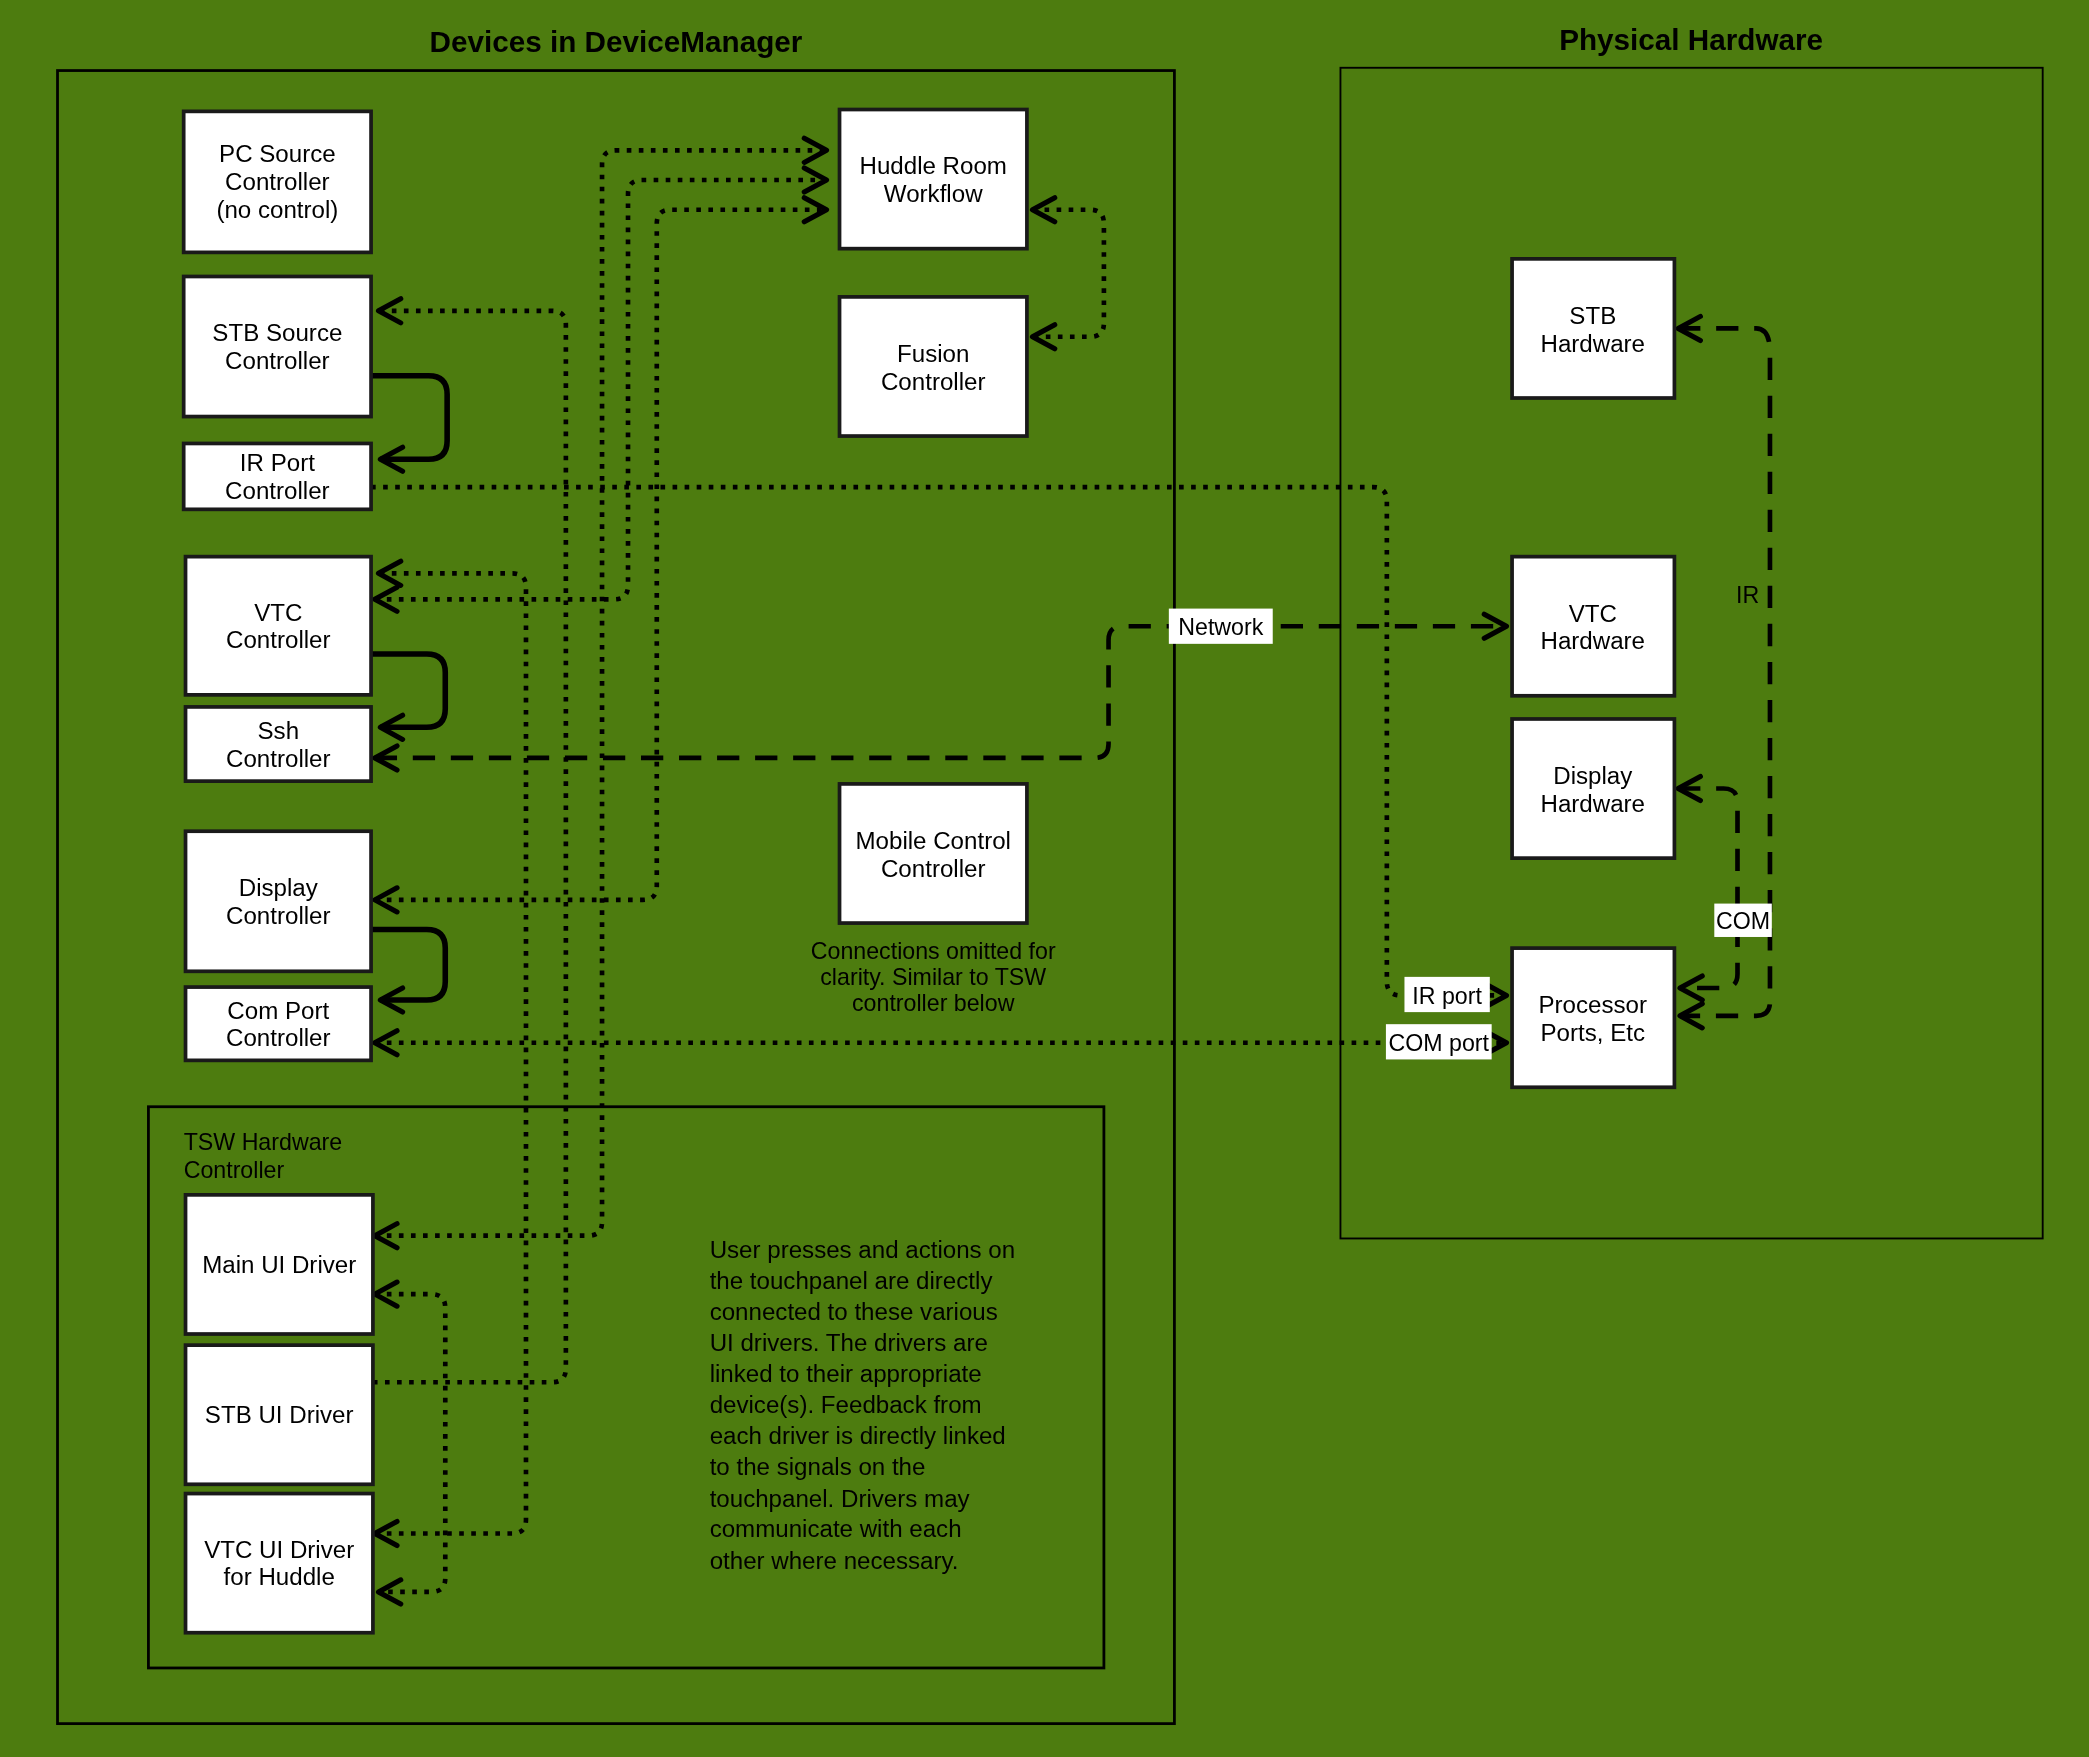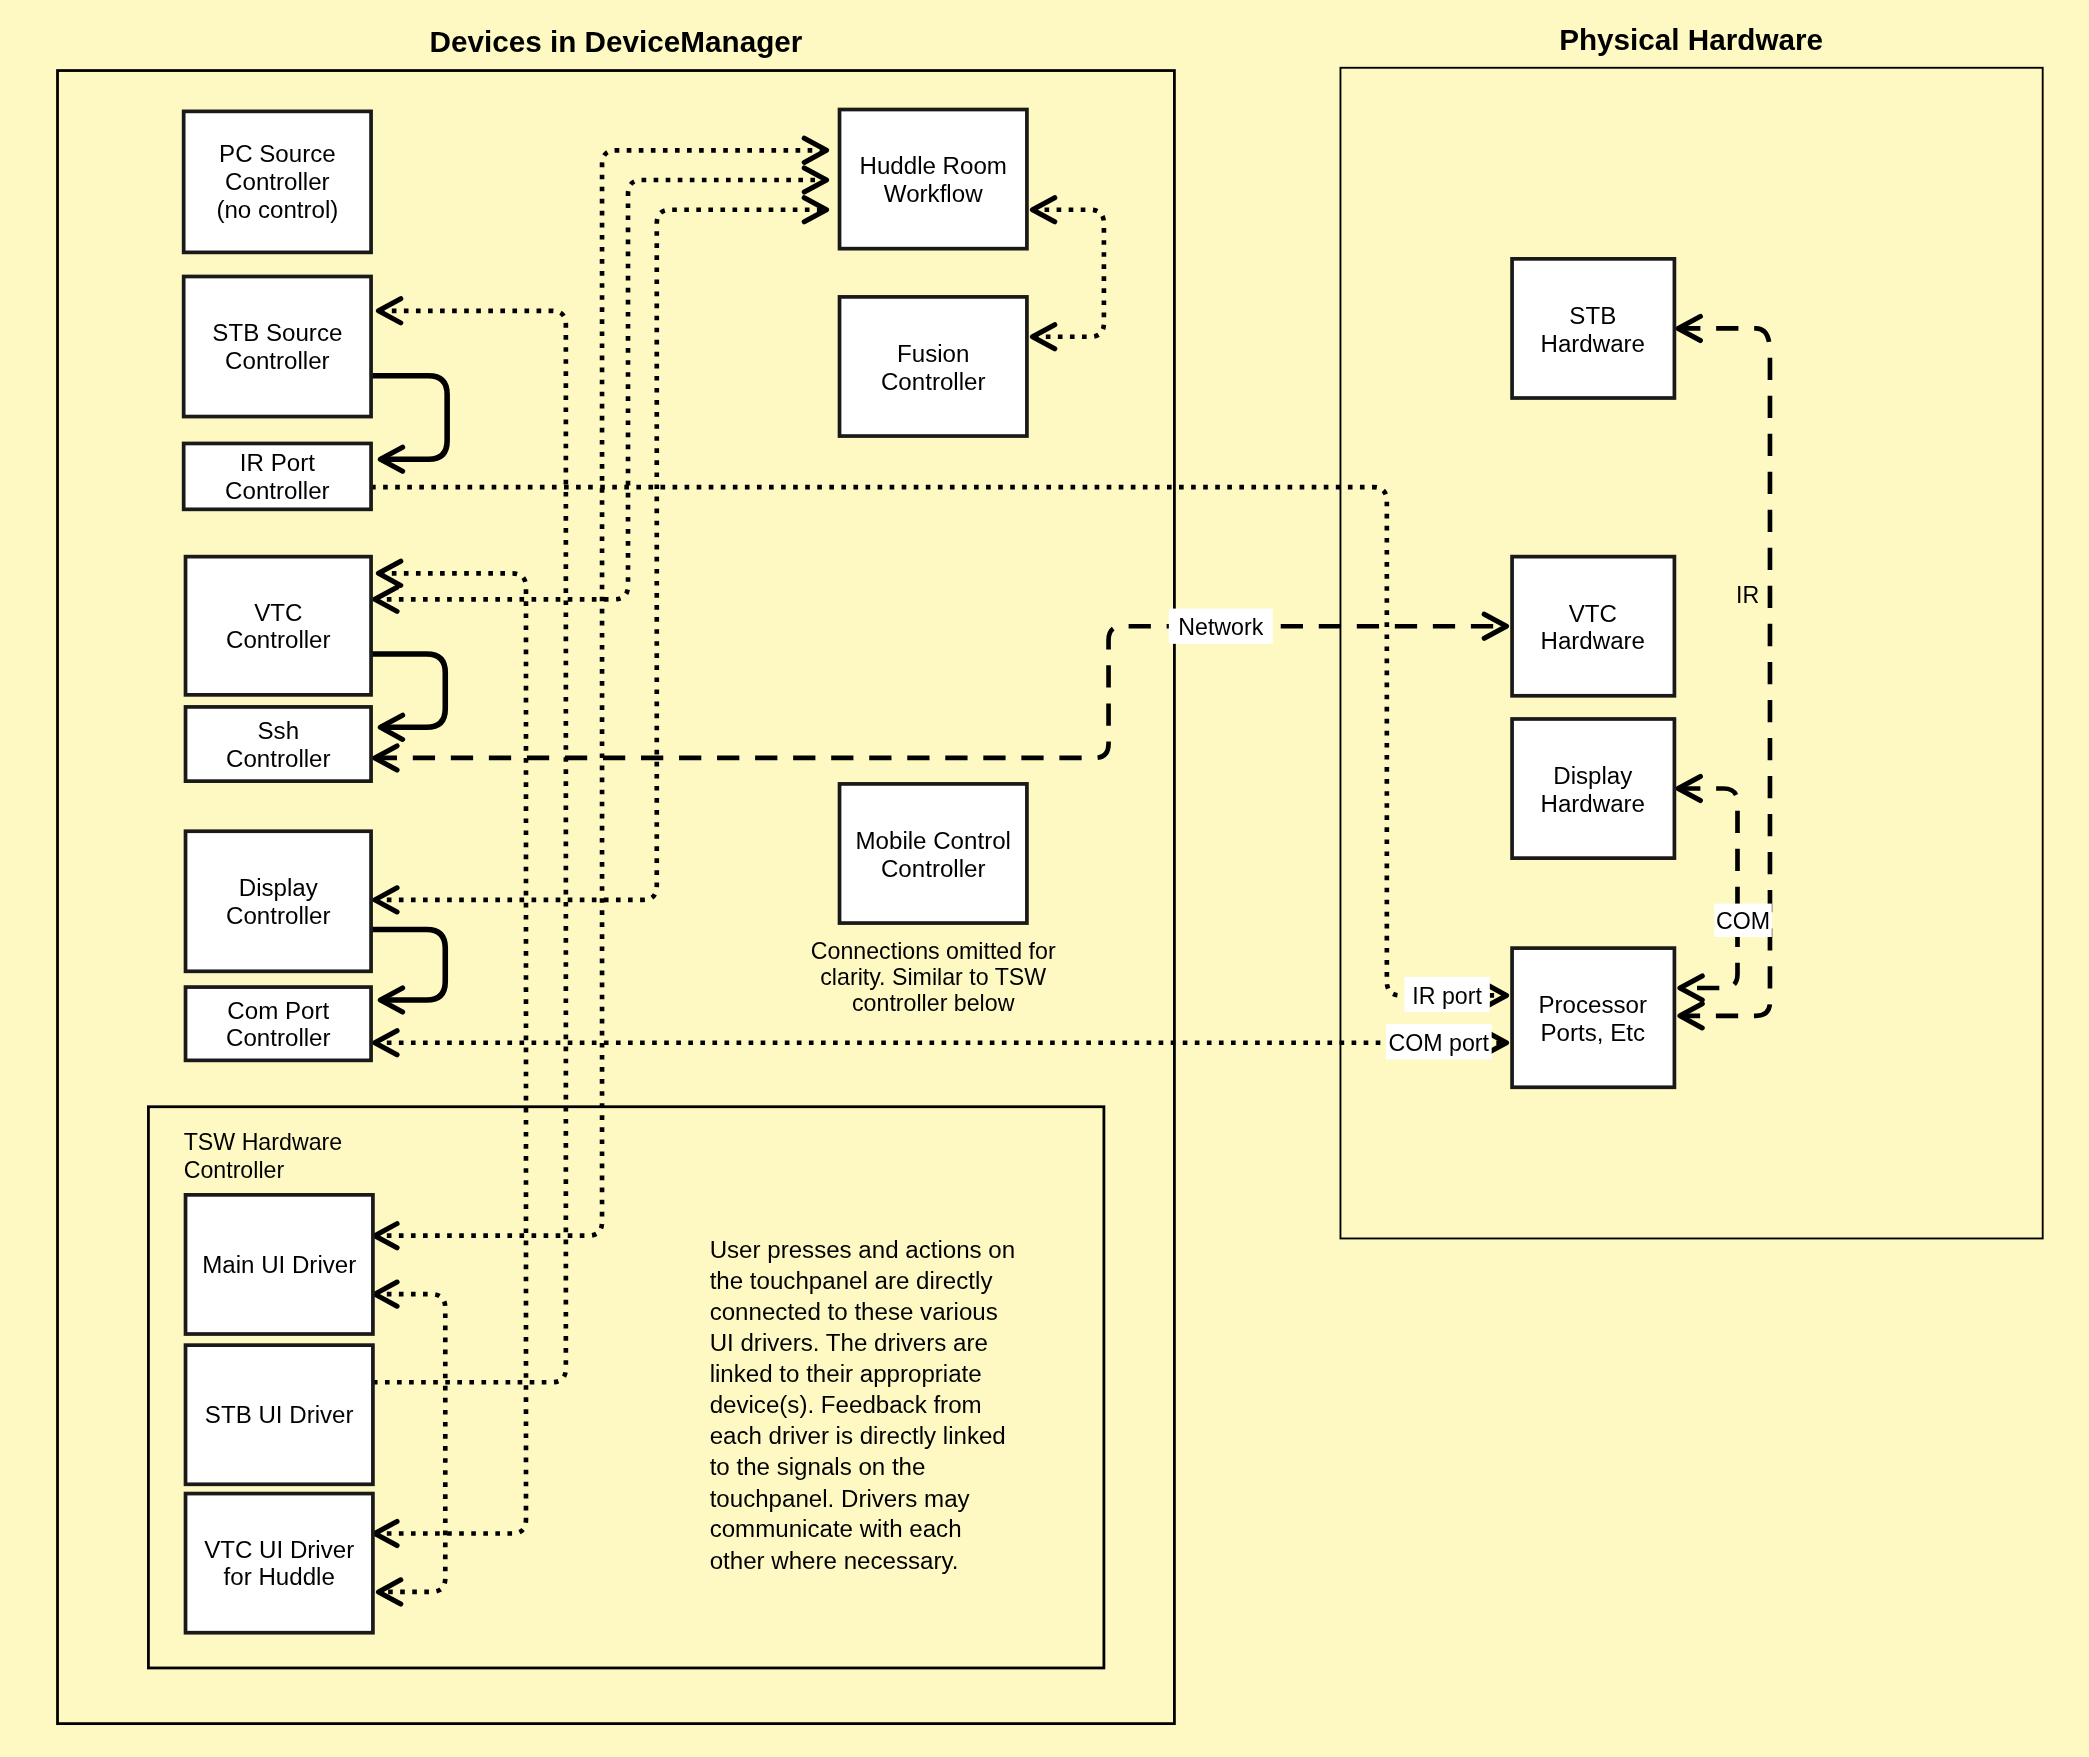--- a/index.html
+++ b/index.html
@@ -1,16 +1,16 @@
 <!DOCTYPE html>
 <html style="font-size:15px"><head>
 <meta charset="utf-8">
 <style>
   html,body{margin:0;padding:0;background:#ffffff;}
-  #stage{position:relative;width:2090px;height:1758px;background:#fef9c3;}
+  #stage{position:relative;width:2090px;height:1758px;background:#4d7c0f;}
   svg{display:block;}
   text{fill:#000;}
   .boxlbl{font:26px "Liberation Sans", sans-serif;text-anchor:middle;}
   .title{font:bold 32px "Liberation Sans", sans-serif;text-anchor:middle;}
   .tswlbl{font:25px "Liberation Sans", sans-serif;text-anchor:start;}
   .para{font:26px "Liberation Sans", sans-serif;text-anchor:start;}
   .cap{font:25px "Liberation Sans", sans-serif;text-anchor:middle;}
   .conlbl{font:25px "Liberation Sans", sans-serif;text-anchor:middle;}
   .box{fill:#ffffff;stroke:#1a1a1a;stroke-width:4;}
   .panel{fill:none;stroke:#000;stroke-width:3;}

